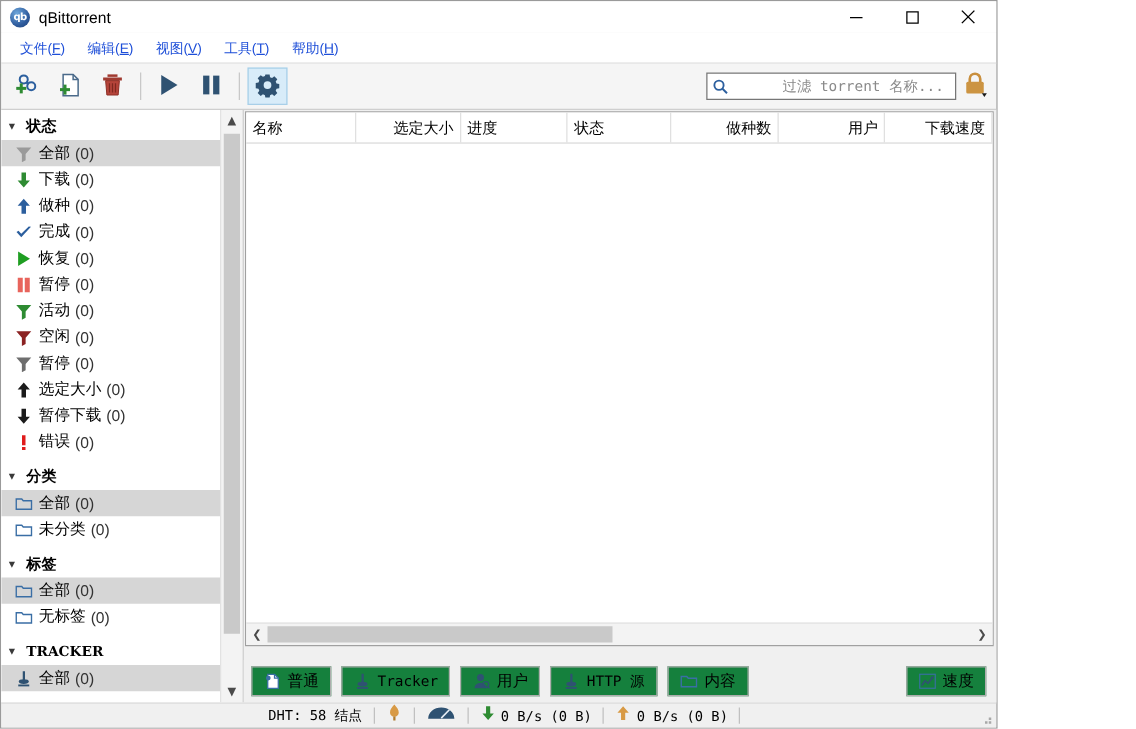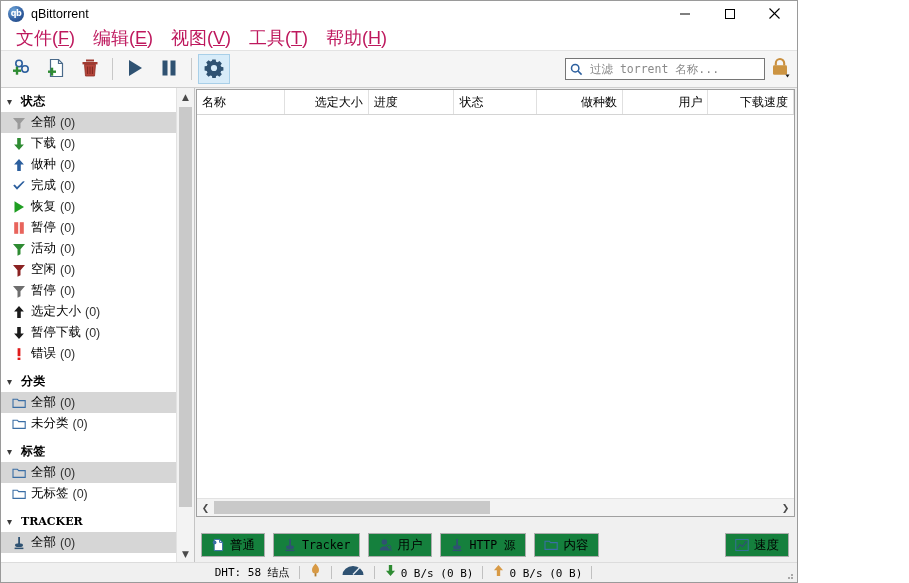--- a/index.html
+++ b/index.html
@@ -66,22 +66,22 @@
   .menubar {
     height: 24px;
     background: #ffffff;
     display: flex;
     align-items: center;
     padding-left: 6px;
     flex: 0 0 auto;
   }
   .menu-item {
     padding: 3px 9px;
-    font-size: 18px;
-    color: #be185d;
+    font-size: 11px;
+    color: #1d4ed8;
     white-space: nowrap;
   }
   .menu-item u { text-decoration: underline; }
 
   
   .toolbar {
     height: 36px;
     background: #f5f5f5;
     border-top: 1px solid #e3e3e3;
     border-bottom: 1px solid #cfcfcf;
@@ -115,20 +115,21 @@
     align-items: center;
   }
   .search-box {
     width: 200px; height: 22px;
     background: #ffffff;
     border: 1px solid #767676;
     display: flex;
     align-items: center;
     padding: 0 4px;
     box-sizing: border-box;
+    gap: 36px;
   }
   .search-box input {
     border: none; outline: none;
     flex: 1;
     font-family: "DejaVu Sans Mono", monospace;
     font-size: 11.5px;
     color: #000;
     background: transparent;
     min-width: 0;
   }

